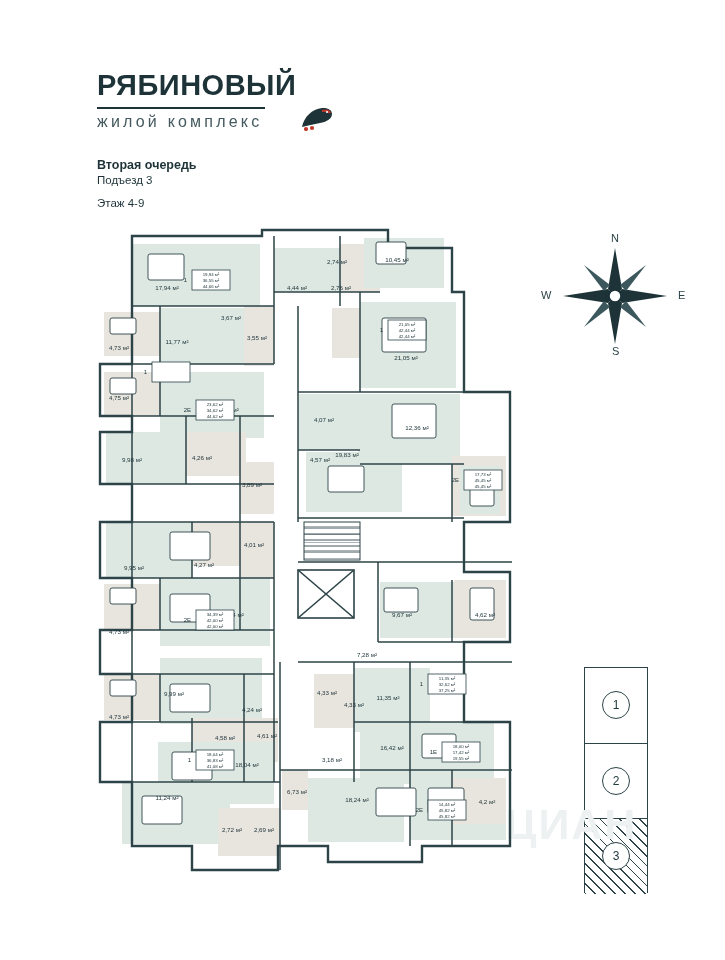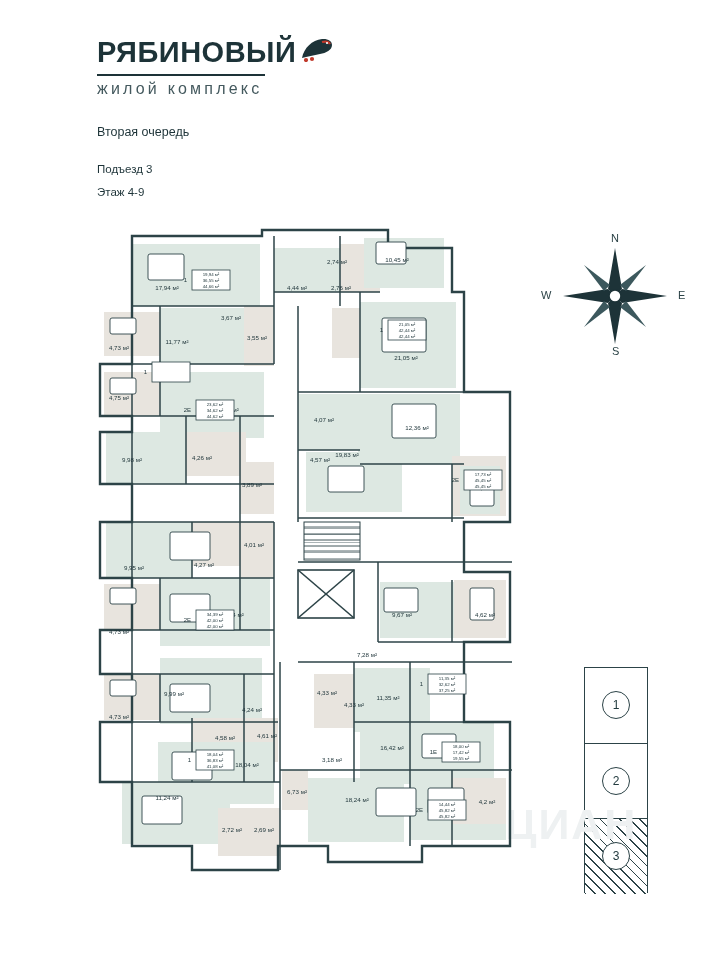--- a/index.html
+++ b/index.html
@@ -2,28 +2,28 @@
 <html lang="ru"><head>
 <meta charset="utf-8">
 <title>Floor plan</title>
 <style>
   html,body{margin:0;padding:0;background:#ffffff;}
   body{width:725px;height:960px;position:relative;overflow:hidden;
        font-family:"Liberation Sans", sans-serif;color:#233b3f;}
 
   
   #header{position:absolute;left:97px;top:38px;width:460px;}
-  .logo-row{display:flex;align-items:flex-start;}
+  .logo-row{display:flex;align-items:flex-end;margin-top:33px;}
   .logo-text{font-size:29px;font-weight:bold;letter-spacing:.5px;color:#1d3338;line-height:1;}
   .logo-sub{font-size:16px;letter-spacing:3.2px;color:#44595e;margin-top:4px;}
   .logo-rule{width:168px;height:2px;background:#1d3338;margin-top:7px;}
   .bird{position:relative;width:36px;height:26px;margin-left:2px;margin-top:-2px;}
   .bird svg{display:block;}
-  .queue{margin-top:27px;font-size:12.5px;font-weight:normal;color:#1d3338;}
-  .entr{margin-top:22px;font-size:11.5px;color:#1d3338;line-height:1.45;}
+  .queue{margin-top:27px;font-size:12.5px;font-weight:bold;color:#1d3338;}
+  .entr{font-size:11.5px;color:#1d3338;line-height:1.45;}
 
   
   #compass{position:absolute;left:541px;top:232px;width:148px;height:130px;}
   #compass .lbl{position:absolute;font-size:11px;color:#2c4347;}
   #compass .n{left:70px;top:0;}
   #compass .s{left:71px;top:113px;}
   #compass .w{left:0px;top:57px;}
   #compass .e{left:137px;top:57px;}
 
   

